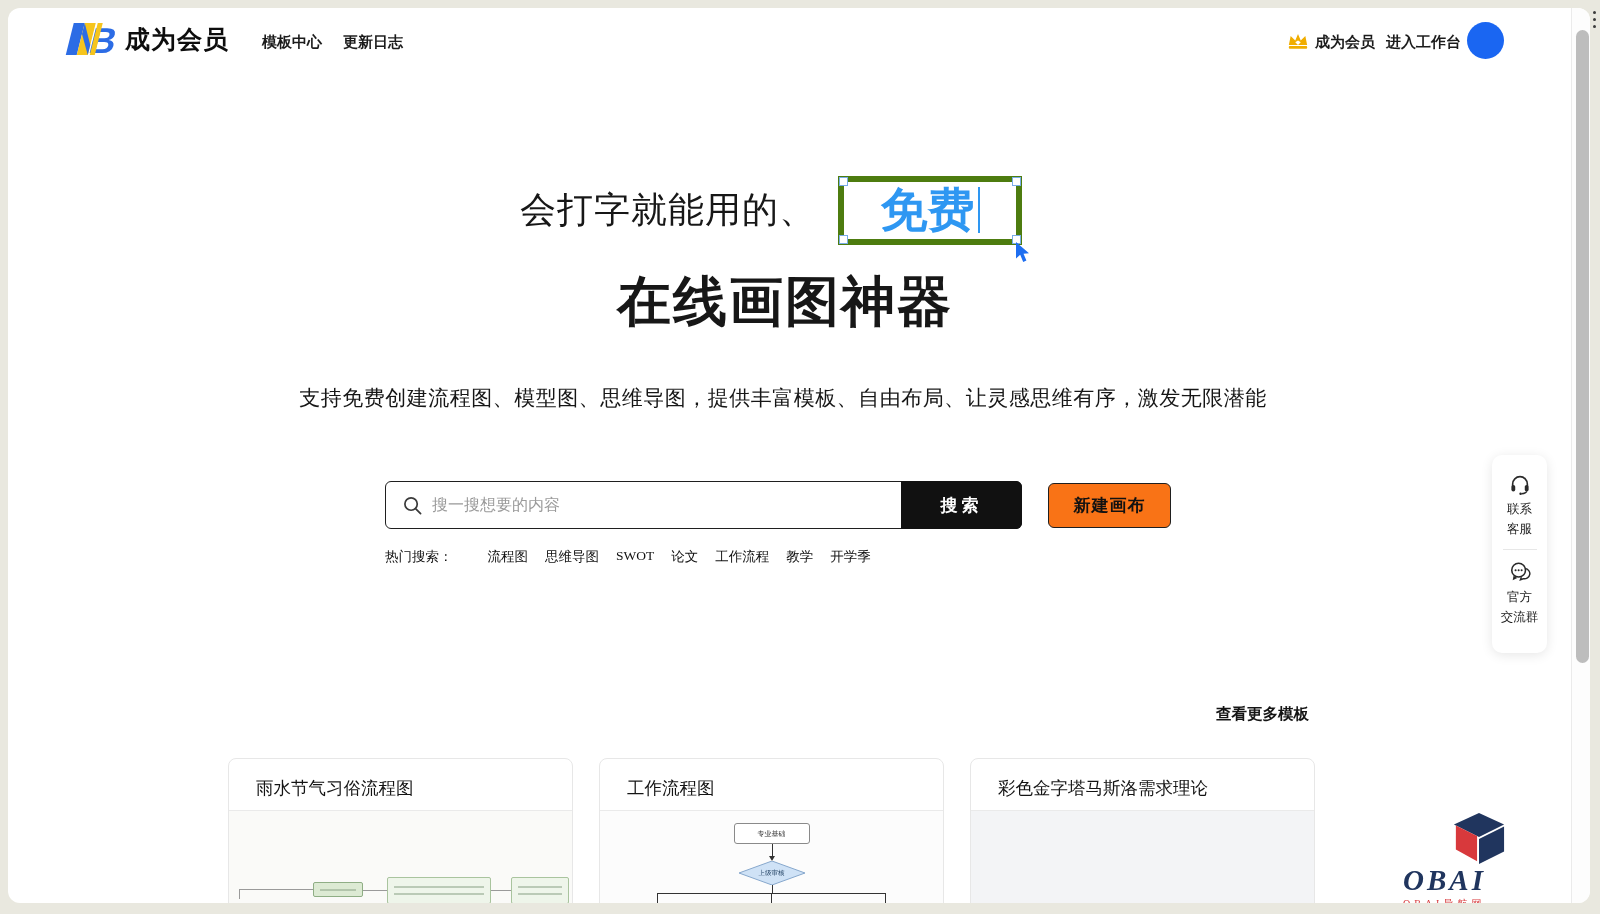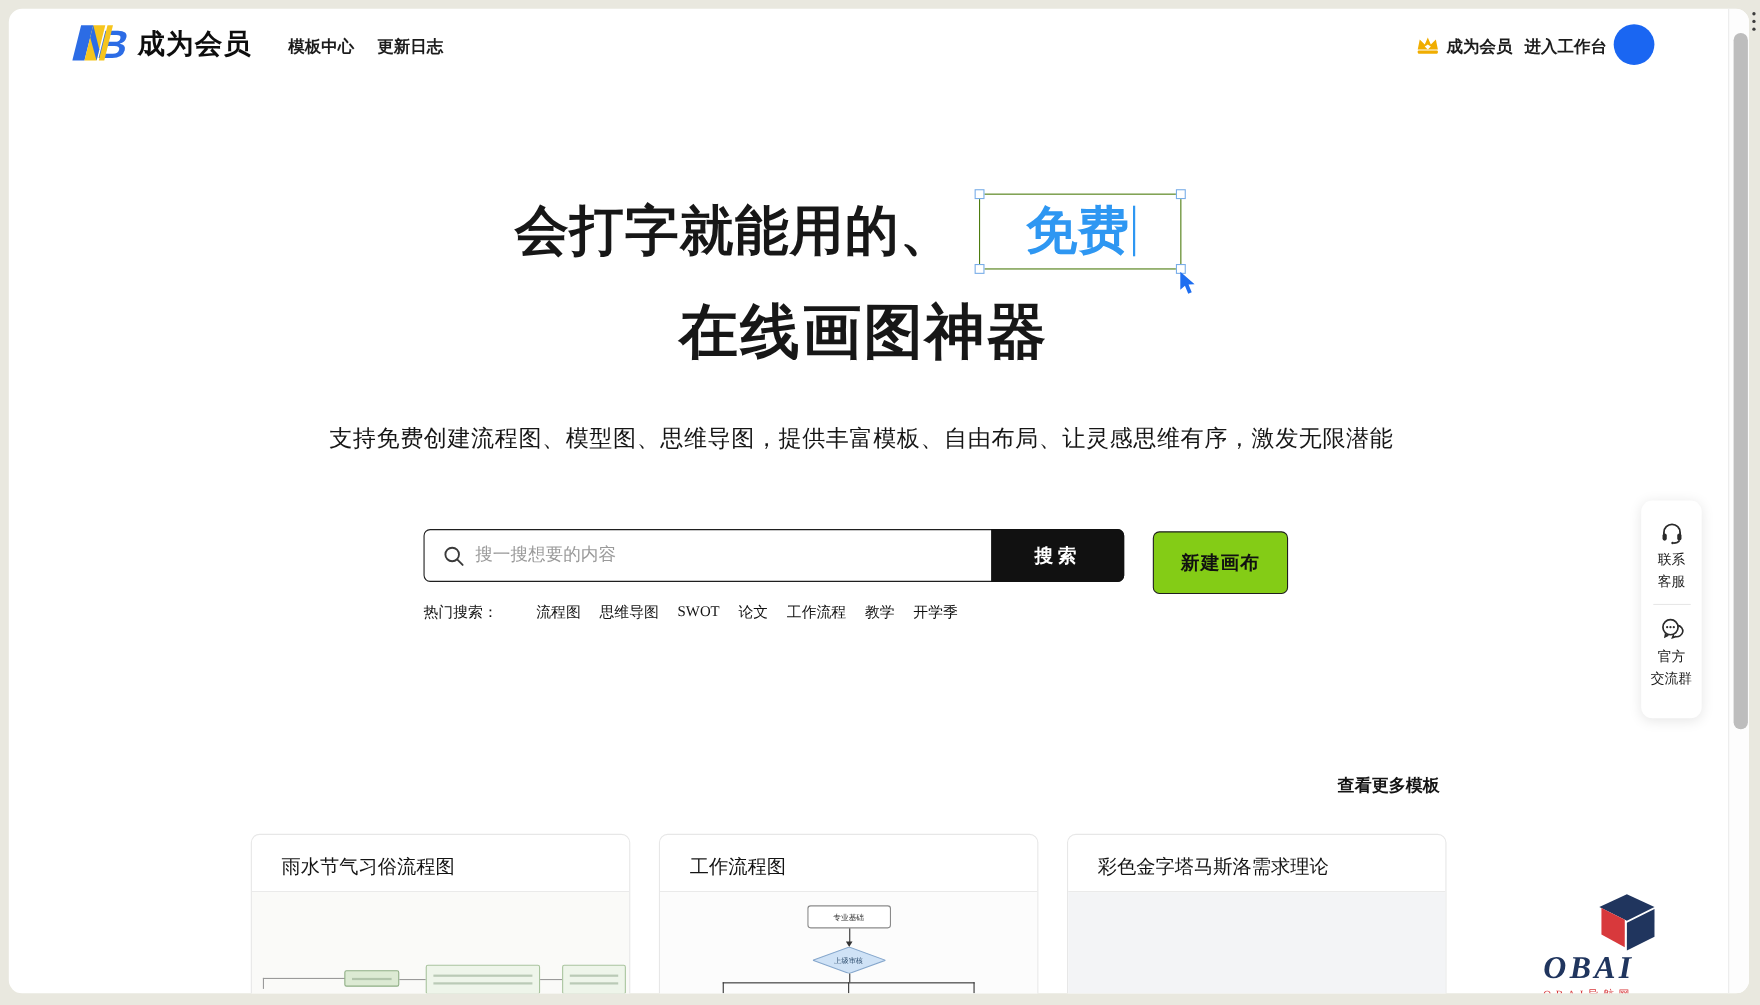--- a/index.html
+++ b/index.html
@@ -19,24 +19,24 @@
   
   .brand-wrap { position:absolute; left:57px; top:14px; display:flex; align-items:center; gap:8px; cursor:pointer; }
   .brand-text { font-size:25px; font-weight:800; letter-spacing:1px; color:#0d0d0d; }
   .nav-item { position:absolute; top:25px; font-size:15px; font-weight:600; color:#1c1c1c; cursor:pointer; }
   .hdr-link { position:absolute; top:25px; font-size:15px; font-weight:600; color:#1c1c1c; cursor:pointer;text-align:right; }
   .avatar { position:absolute; left:1459px; top:14px; width:37px; height:37px; border-radius:50%; background:#1a66f2; cursor:pointer; }
   .crown { position:absolute; left:1279px; top:24px; width:22px; height:17px; }
 
   
   .hero-line1 { position:absolute; left:0; top:166px; width:1582px; display:flex; justify-content:center; align-items:center; transform:translateX(-28px); }
-  .hero-prefix { font-size:49px; font-weight:700; letter-spacing:1px; color:#171717; line-height:72px; }
+  .hero-prefix { font-size:36px; font-weight:400; letter-spacing:1px; color:#171717; line-height:72px; }
   .sel-box {
     position:relative; margin-left:22px; width:184px; height:69px;
-    border:1px solid #4d7c0f; display:flex; align-items:center; justify-content:center;
+    border:6px solid #4d7c0f; display:flex; align-items:center; justify-content:center;
   }
   .sel-handle { position:absolute; width:9px; height:9px; background:#fff; border:1px solid #79ade8; }
   .h-tl { left:-5px; top:-5px; } .h-tr { right:-5px; top:-5px; }
   .h-bl { left:-5px; bottom:-5px; } .h-br { right:-5px; bottom:-5px; }
   .sel-text { font-size:47px; font-weight:600; color:#2e97f2; line-height:60px; }
   .caret { display:inline-block; width:2px; height:46px; background:#2e97f2; margin-left:3px; vertical-align:-8px; }
   .cursor-arrow { position:absolute; right:-16px; bottom:-24px; width:17px; height:21px; }
   .hero-line2 { position:absolute; left:0; top:258px; width:1582px; text-align:center; transform:translateX(-14px);
     font-size:54px; font-weight:600; letter-spacing:2px; color:#171717; }
   .hero-sub { position:absolute; left:0; top:376px; width:1582px; text-align:center; transform:translateX(-16px);
@@ -45,21 +45,21 @@
   
   .search-box { position:absolute; left:377px; top:473px; width:637px; height:48px;
     border:1px solid #1f1f1f; border-radius:6px; background:#fff; }
   .search-icon { position:absolute; left:17px; top:14px; width:19px; height:19px; }
   .search-input { position:absolute; left:46px; top:1px; width:450px; height:44px; border:none; outline:none;
     font-size:16px; color:#333; font-family:"Liberation Serif","DejaVu Serif",serif; background:transparent; }
   .search-input::placeholder { color:#9a9a9a; }
   .search-btn { position:absolute; right:-1px; top:-1px; width:121px; height:48px; background:#111;
     color:#fff; font-size:17px; font-weight:700; border:none; border-radius:0 6px 6px 0;
     font-family:"Liberation Serif","DejaVu Serif",serif; cursor:pointer; letter-spacing:4px; }
-  .new-canvas-btn { position:absolute; left:1040px; top:475px; width:123px; height:57px; background:#84cc16;
+  .new-canvas-btn { position:absolute; left:1040px; top:475px; width:123px; height:45px; background:#f97316;
     border:1.5px solid #1f1f1f; border-radius:6px; font-size:17px; font-weight:700;
     font-family:"Liberation Serif","DejaVu Serif",serif; cursor:pointer; color:#111; letter-spacing:1px; }
   .hot-row { position:absolute; left:377px; top:540px; display:flex; gap:17px; font-size:13.5px; color:#111; }
   .hot-label { margin-right:18px; }
   .hot-item { cursor:pointer; }
 
   
   .sec-heading { position:absolute; left:214px; top:663px; font-size:36px; font-weight:700; letter-spacing:2px; color:#141414; }
   .sec-more { position:absolute; left:1208px; top:696px; font-size:15.5px; font-weight:600; color:#141414; cursor:pointer; }
 

